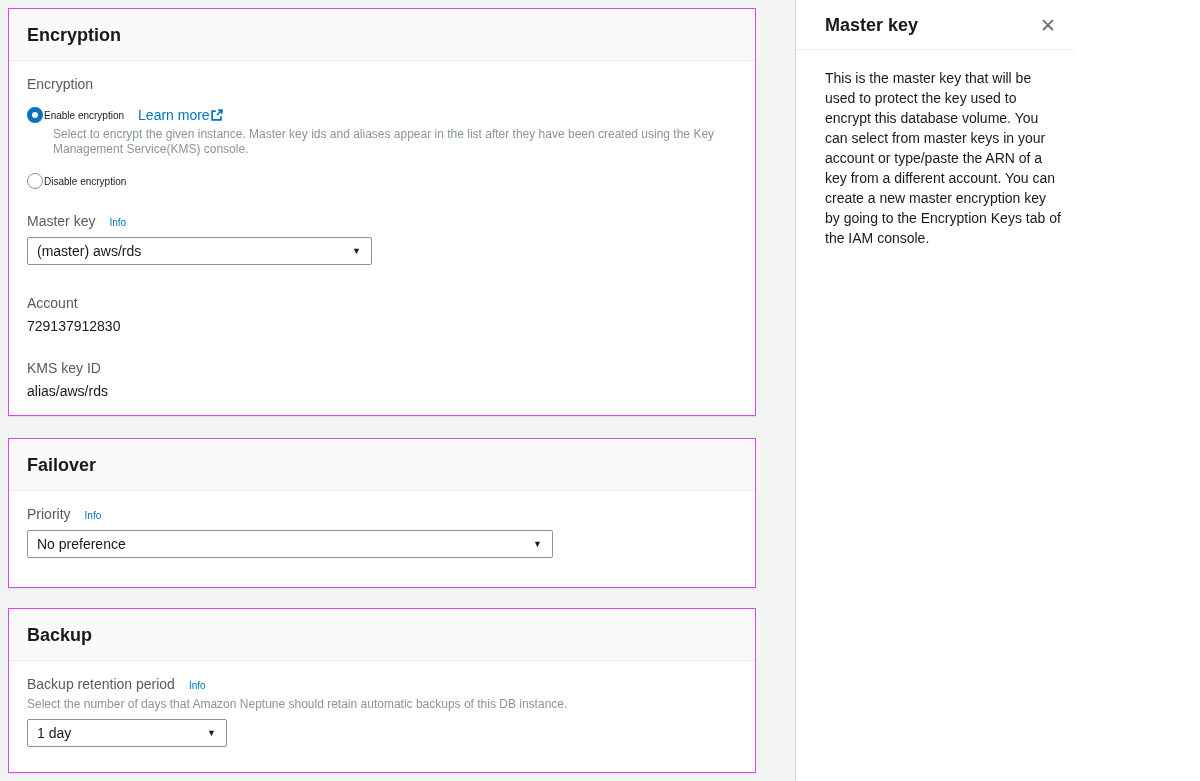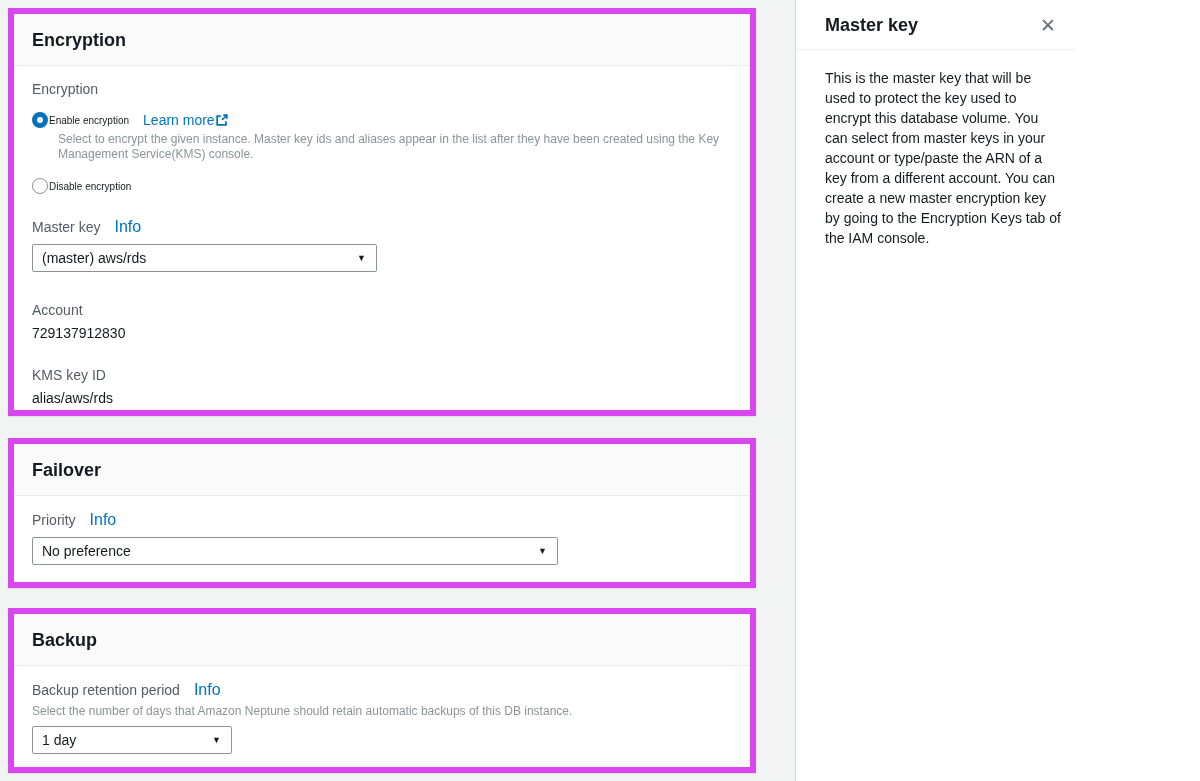--- a/index.html
+++ b/index.html
@@ -3,21 +3,21 @@
 <meta charset="utf-8">
 <style>
   html,body { margin:0; padding:0; }
   body {
     width:1200px; height:781px; position:relative; overflow:hidden;
     background:#f2f3f3; color:#16191f;
     font-family:"Liberation Sans", sans-serif;
   }
   .panel {
     position:absolute; left:8px; width:748px; box-sizing:border-box;
-    background:#ffffff; border:6px solid #d946ef;
+    background:#ffffff; border:1px solid #d946ef;
     box-shadow:0 1px 1px rgba(0,28,36,.08);
   }
   #panel-encryption { top:8px;   height:408px; }
   #panel-failover   { top:438px; height:150px; }
   #panel-backup     { top:608px; height:165px; }
 
   .panel-header { background:#fafafa; border-bottom:1px solid #eaeded; padding:16px 18px 14px 18px; }
   .panel-title  { font-size:18px; font-weight:bold; color:#16191f; }
   .panel-body   { padding:15px 18px; }
 
@@ -25,21 +25,21 @@
 
   .radio-row    { display:flex; align-items:center; margin-top:15px; }
   .radio        { width:16px; height:16px; border-radius:50%; box-sizing:border-box; background:#fff; flex:none; cursor:pointer; }
   .radio.selected   { border:5px solid #0073bb; }
   .radio.unselected { border:1px solid #879596; }
   .radio-label  { font-size:10px; color:#16191f; margin-left:1px; cursor:pointer; }
   .learn-more   { color:#0073bb; font-size:14px; margin-left:14px; display:inline-flex; align-items:center; cursor:pointer; text-decoration:none; }
   .radio-desc   { margin:4px 0 0 26px; font-size:12px; color:#8a9499; line-height:15px; max-width:680px; }
 
   .label-row    { display:flex; align-items:baseline; gap:14px; }
-  .info-link    { color:#0073bb; font-size:16px; cursor:pointer; text-decoration:none; }
+  .info-link    { color:#0073bb; font-size:10px; cursor:pointer; text-decoration:none; }
 
   .select {
     border:1px solid #879596; border-radius:2px; height:28px; background:#fff;
     display:flex; align-items:center; justify-content:space-between;
     padding:0 10px 0 9px; font-size:14px; box-sizing:border-box; cursor:pointer; margin-top:8px;
   }
   .caret { font-size:9px; color:#16191f; line-height:1; }
   .w-master   { width:345px; }
   .w-priority { width:526px; }
   .w-backup   { width:200px; }

